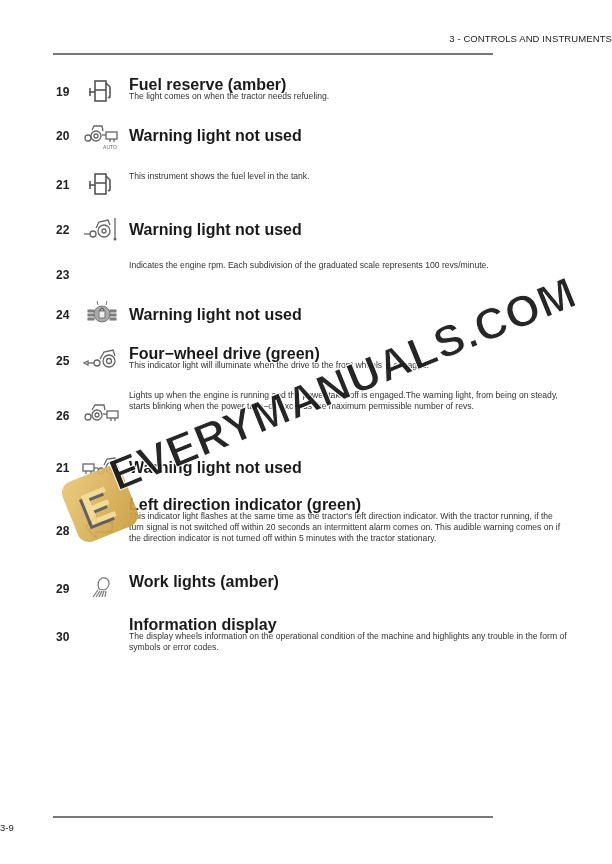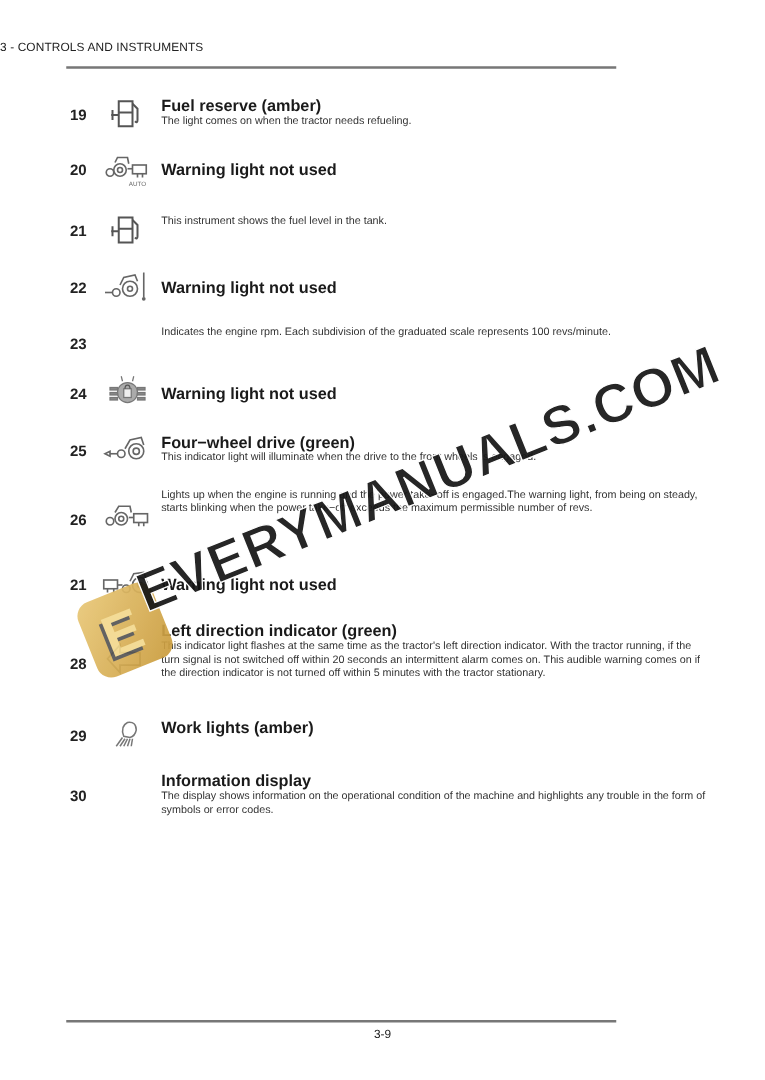--- a/index.html
+++ b/index.html
@@ -1,38 +1,38 @@
 <!DOCTYPE html>
 <html><head>
 <meta charset="utf-8">
 <style>
   html, body { margin: 0; padding: 0; background: #ffffff; }
   body {
     width: 612px; height: 864px; position: relative; overflow: hidden;
     font-family: "Liberation Sans", sans-serif; color: #1a1a1a;
   }
   .header-title {
-    position: absolute; top: 33px; left: 0; width: 612px; text-align: left;
+    position: absolute; top: 33px; left: 0; width: 612px; text-align: right;
     font-size: 9.5px; color: #222; letter-spacing: 0.1px;
   }
   .rule { position: absolute; left: 53px; width: 440px; height: 2px; background: #777; }
   .rule.top { top: 53px; }
   .rule.bottom { top: 816px; }
   .footer-page {
-    position: absolute; top: 822px; left: 0; width: 612px; text-align: center;
+    position: absolute; top: 822px; left: 0; width: 612px; text-align: left;
     font-size: 9.5px; color: #222;
   }
   .item { position: absolute; left: 0; width: 612px; }
   .num {
     position: absolute; left: 56px; font-size: 12px; font-weight: bold; color: #222;
   }
   .icon { position: absolute; left: 82px; width: 40px; height: 26px; }
   .icon svg { width: 100%; height: 100%; overflow: visible; }
   .text { position: absolute; left: 129px; width: 440px; }
-  .title { font-size: 13px; font-weight: bold; line-height: 13px; color: #1a1a1a; }
+  .title { font-size: 16px; font-weight: bold; line-height: 13px; color: #1a1a1a; }
   .desc { font-size: 8.6px; line-height: 11px; color: #333; }
 
   .watermark {
     position: absolute; left: 112px; top: 452px;
     font-family: "Liberation Sans", sans-serif; font-weight: bold;
     font-size: 44px; color: rgba(20,20,20,0.92); letter-spacing: 1px;
     transform: rotate(-22deg); transform-origin: left center;
     white-space: nowrap; pointer-events: none;
     -webkit-text-stroke: 1px #fff;
   }
@@ -255,21 +255,21 @@
   </div>
   <div class="text" style="top:0">
     <div class="title">Work lights (amber)</div>
   </div>
 </div>
 
 <div class="item" style="top:618px">
   <div class="num" style="top:12px">30</div>
   <div class="text" style="top:0">
     <div class="title">Information display</div>
-    <div class="desc">The display shows information on the operational condition of the machine and highlights any trouble in the form of symbols or error codes.</div>
+    <div class="desc">The display wheels information on the operational condition of the machine and highlights any trouble in the form of symbols or error codes.</div>
   </div>
 </div>
 
 <div class="wm-logo">
   <span class="e">E</span>
 </div>
 <div class="watermark">EVERYMANUALS.COM</div>
 
 <div>
   <div class="rule bottom"></div>

